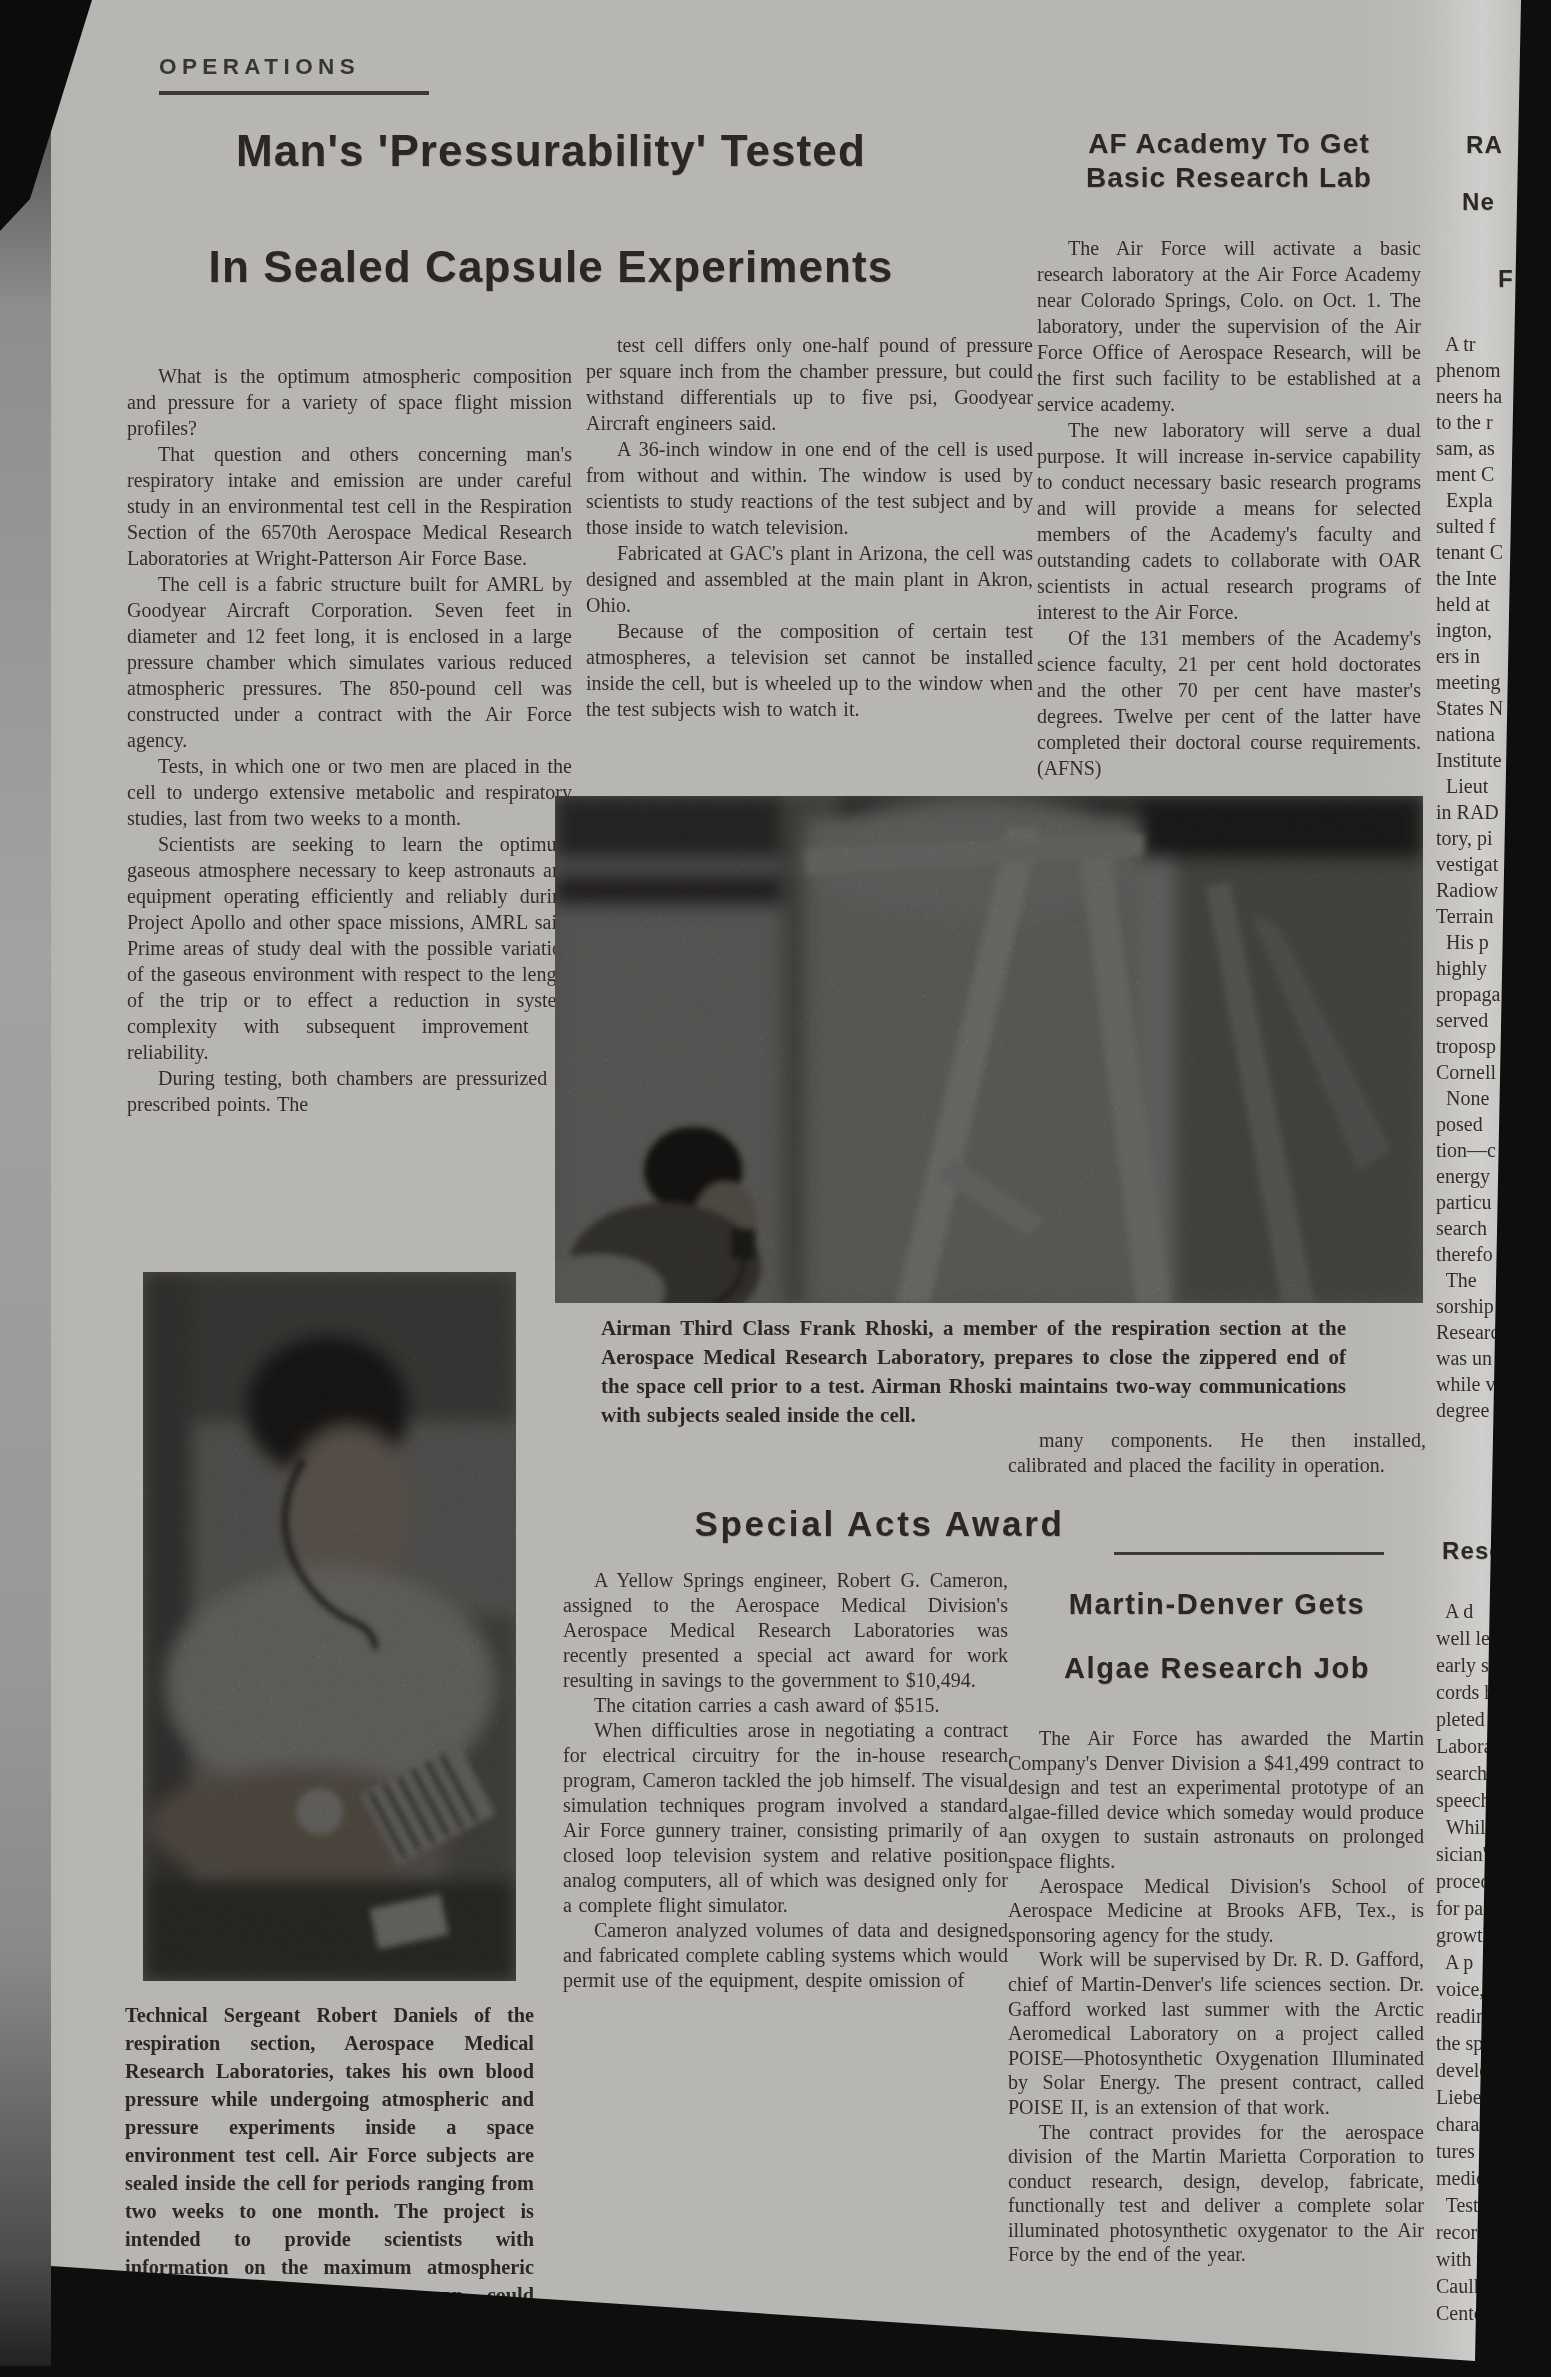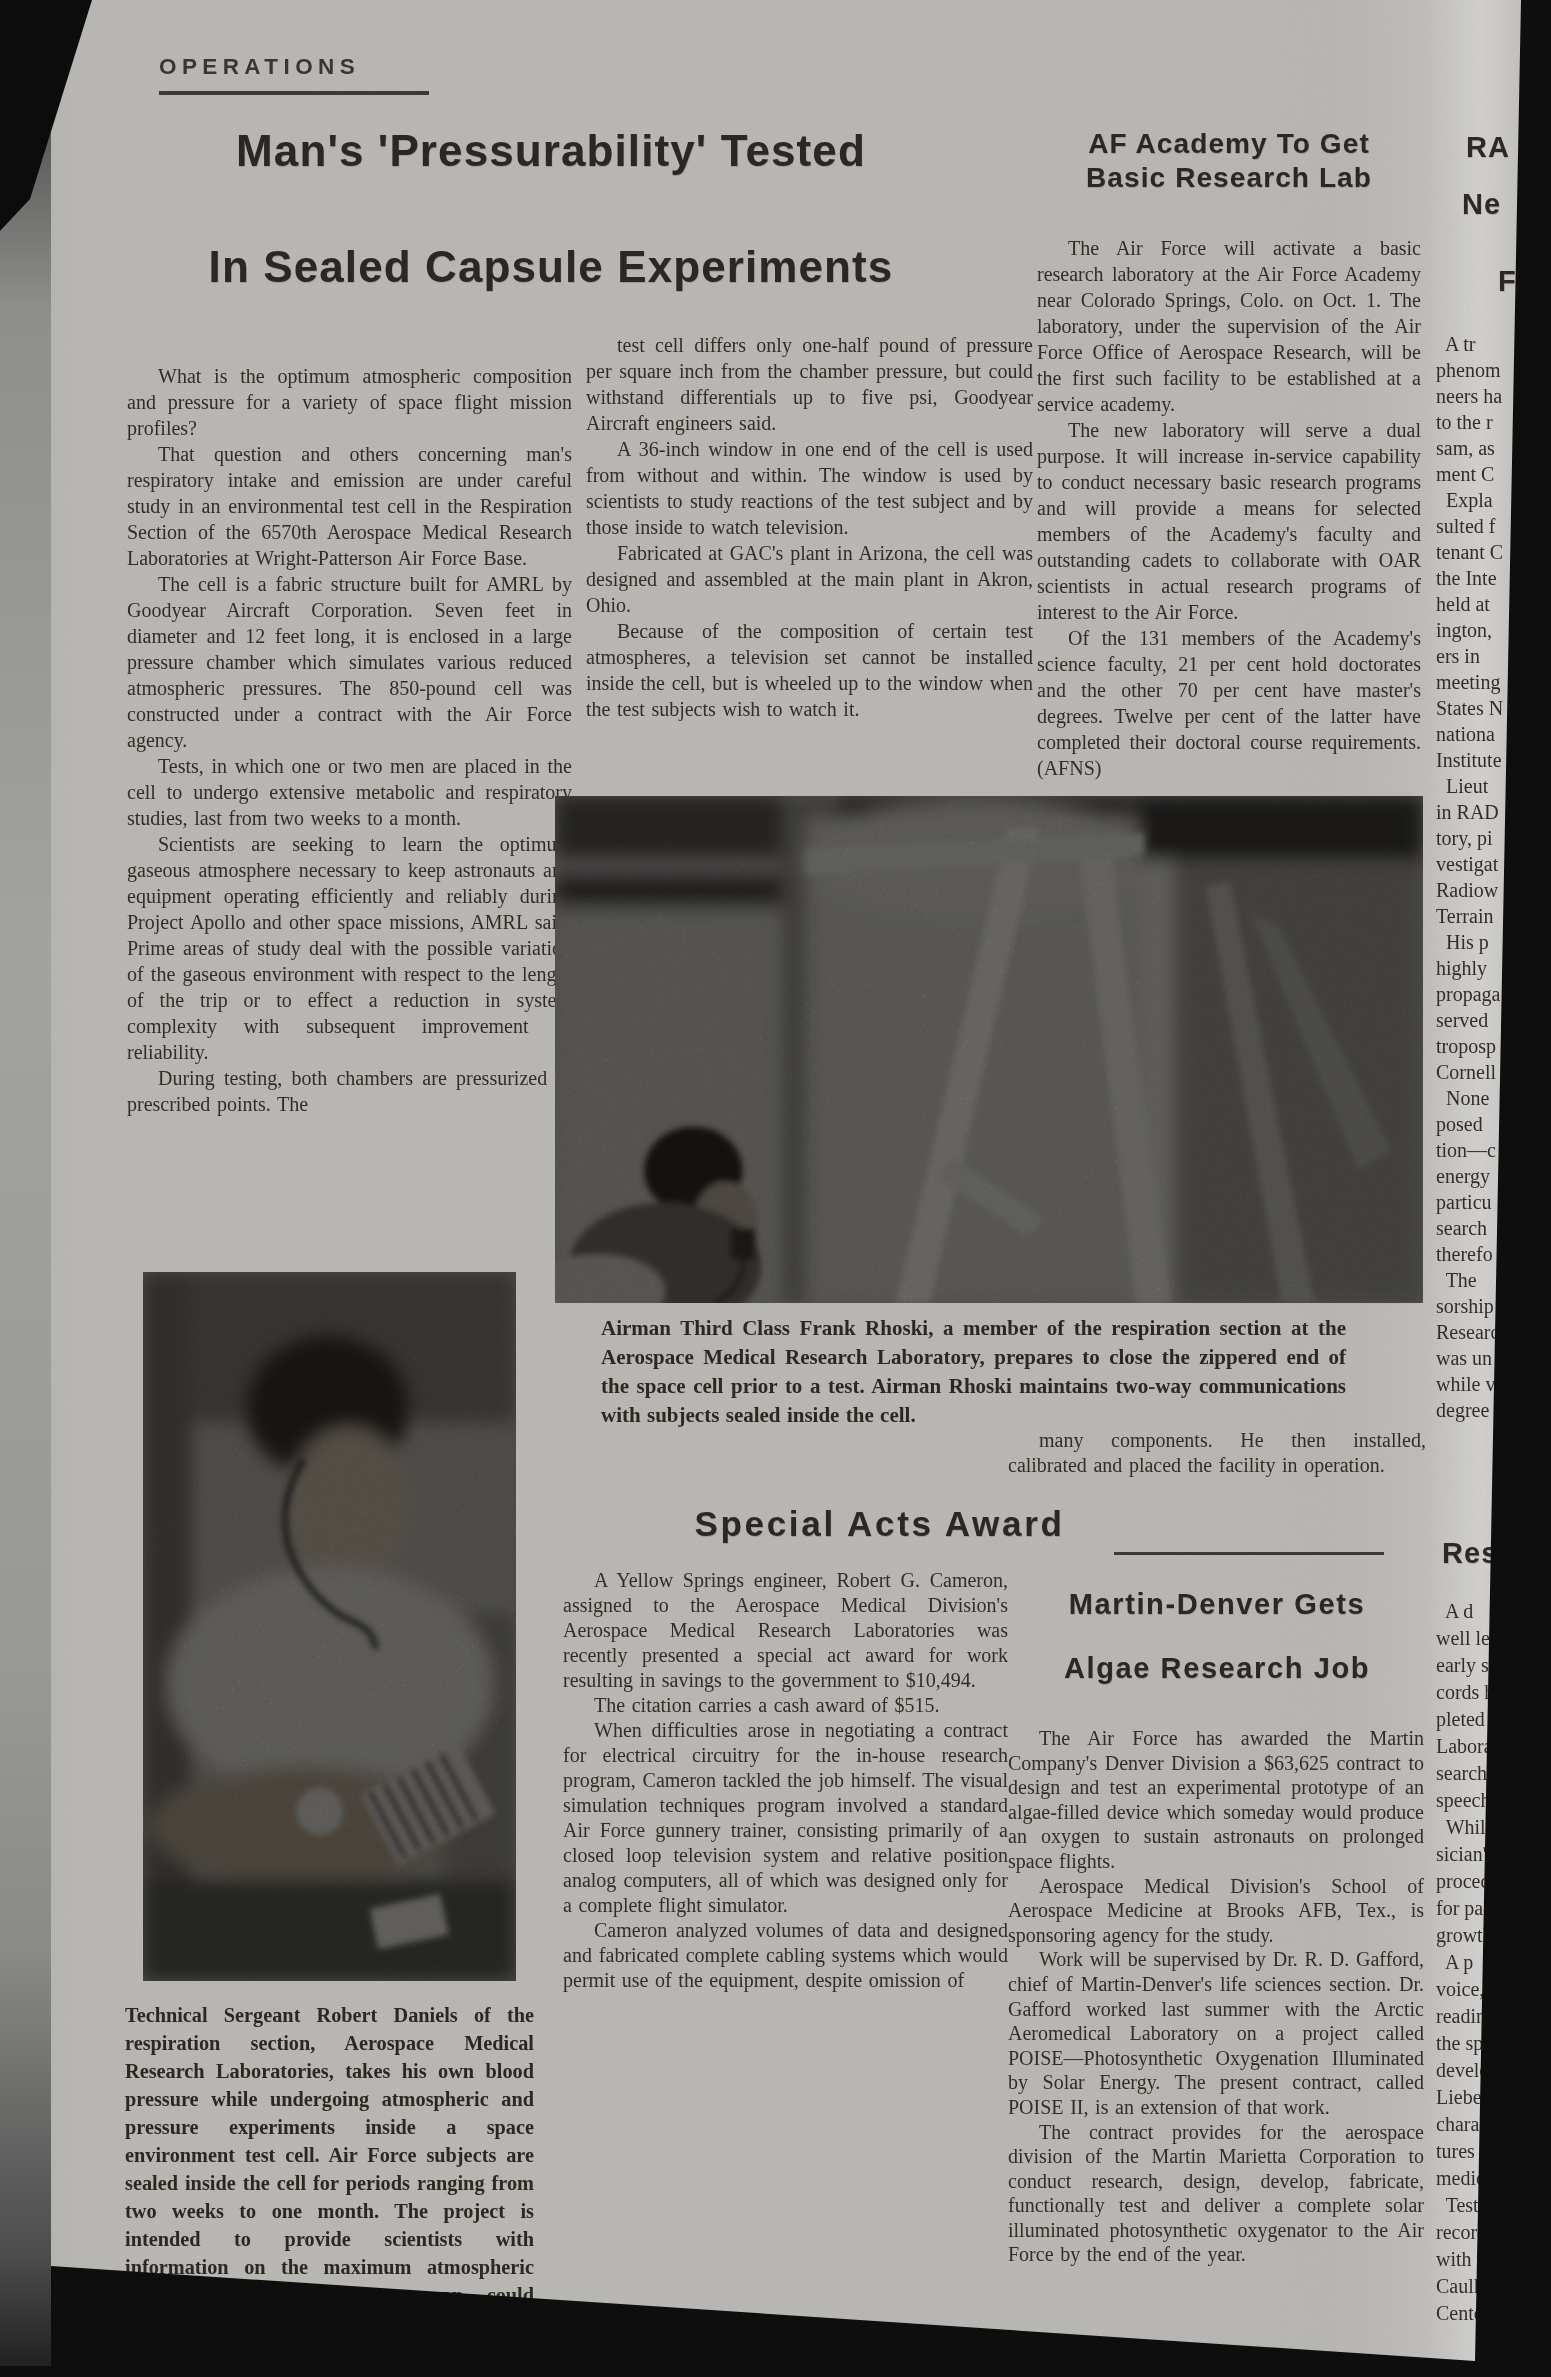--- a/index.html
+++ b/index.html
@@ -12,21 +12,21 @@
   
   .kicker{position:absolute;font-family:"Liberation Sans",sans-serif;font-weight:bold;
           font-size:22.5px;letter-spacing:5.4px;color:#2e2b26;opacity:.88;}
   .rule{position:absolute;background:#2c2924;opacity:.85;}
   .hl{position:absolute;font-family:"Liberation Sans",sans-serif;font-weight:bold;color:#26231e;
       text-align:center;white-space:nowrap;opacity:.93;text-shadow:0.5px 0.5px 0 rgba(40,36,30,.2);}
   .hl-main{font-size:44px;letter-spacing:1.1px;}
   .hl-md{font-size:35px;letter-spacing:2.7px;}
   .hl-sm{font-size:28px;letter-spacing:1.1px;}
   .hl-mart{font-size:29px;letter-spacing:1.6px;}
-  .hl-frag{font-size:29px;letter-spacing:1.1px;text-align:right;}
+  .hl-frag{font-size:24px;letter-spacing:1.1px;text-align:right;}
   .body{position:absolute;font-size:20px;line-height:26px;color:#3a352c;text-align:justify;
         word-spacing:1.6px;}
   .body .para{text-indent:31px;margin:0;}
   .lh47{line-height:25px;}
   .lh46{line-height:24.6px;}
   .noindent{text-indent:0;}
   .caption{position:absolute;font-weight:bold;color:#332f27;text-align:justify;word-spacing:1.1px;}
   .cap-big{font-size:21px;line-height:29px;}
   .cap-small{font-size:20.3px;line-height:28px;}
   .fragcol{position:absolute;color:#3a352c;font-size:20px;}
@@ -219,21 +219,21 @@
 
   <div class="body lh47" style="left:1008px;top:1428px;width:418px;">
     <div class="para noindent">many components. He then installed, calibrated and placed the facility in operation.</div>
   </div>
 
   <div class="rule" style="left:1114px;top:1552px;width:270px;height:2.7px;"></div>
 
   <div class="hl hl-mart" style="left:1011px;top:1588px;width:412px;">Martin-Denver Gets</div>
   <div class="hl hl-mart" style="left:1011px;top:1652px;width:412px;">Algae Research Job</div>
   <div class="body lh46" style="left:1008px;top:1726px;width:416px;">
-      <div class="para">The Air Force has awarded the Martin Company's Denver Division a $63,625 contract to design and test an experimental prototype of an algae-filled device which someday would produce an oxygen to sustain astronauts on prolonged space flights.</div>
+      <div class="para">The Air Force has awarded the Martin Company's Denver Division a $41,499 contract to design and test an experimental prototype of an algae-filled device which someday would produce an oxygen to sustain astronauts on prolonged space flights.</div>
       <div class="para">Aerospace Medical Division's School of Aerospace Medicine at Brooks AFB, Tex., is sponsoring agency for the study.</div>
       <div class="para">Work will be supervised by Dr. R. D. Gafford, chief of Martin-Denver's life sciences section. Dr. Gafford worked last summer with the Arctic Aeromedical Laboratory on a project called POISE—Photosynthetic Oxygenation Illuminated by Solar Energy. The present contract, called POISE II, is an extension of that work.</div>
       <div class="para">The contract provides for the aerospace division of the Martin Marietta Corporation to conduct research, design, develop, fabricate, functionally test and deliver a complete solar illuminated photosynthetic oxygenator to the Air Force by the end of the year.</div>
     </div>
 
   <div class="photo" style="left:143px;top:1272px;width:373px;height:709px;">
     <svg width="373" height="709" viewBox="0 0 697 1325">
       <defs>
         <filter id="g2">
             <feTurbulence type="fractalNoise" baseFrequency="0.7" numOctaves="2" seed="11" stitchTiles="stitch"></feTurbulence>

